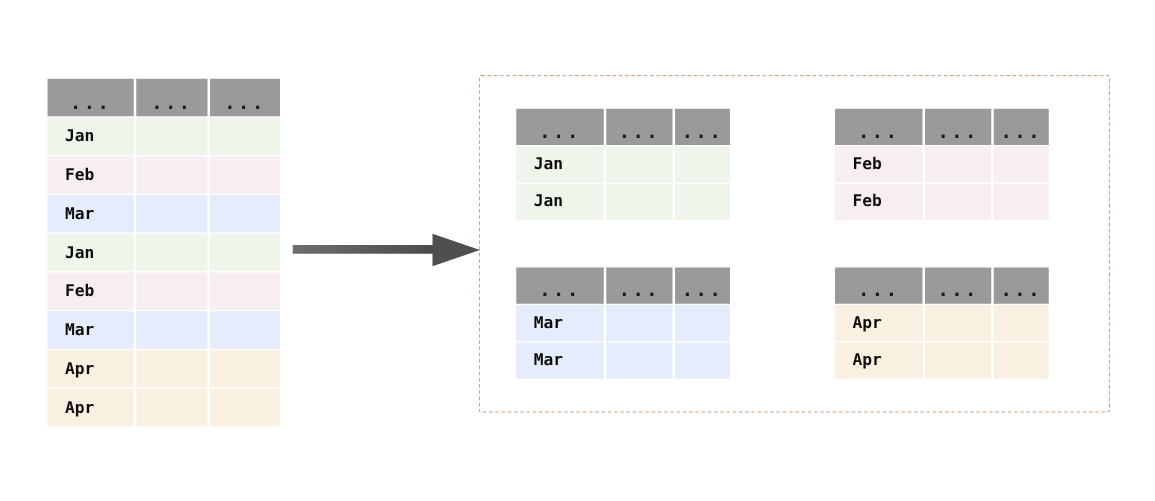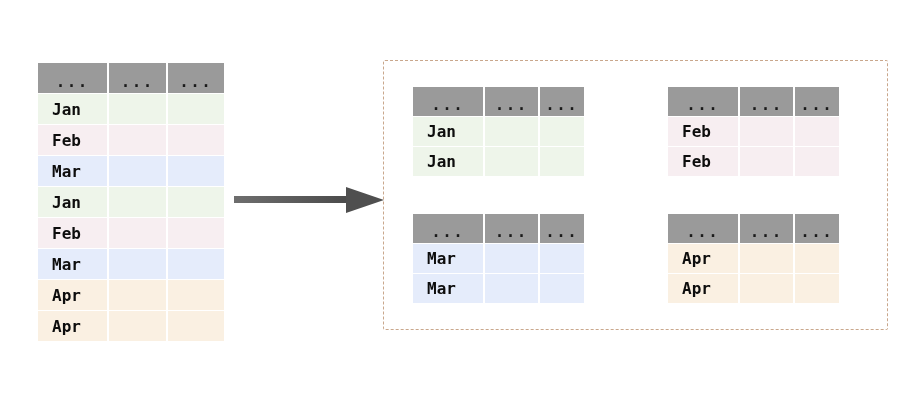--- a/index.html
+++ b/index.html
@@ -48,21 +48,21 @@
     font-weight: bold;
     letter-spacing: 2px;
     line-height: 1;
   }
   .tbl .body-row .cell {
     justify-content: flex-start;
   }
   .tbl .body-row .cell.c0 {
     padding-left: 14px;
     color: #0d0d0d;
-    font-size: 16px;
+    font-size: 13px;
     font-weight: bold;
   }
 
   
   #source-table {
     left: 38px;
     top: 63px;
   }
   #source-table .cell { width: 69px; height: 30px; margin-right: 2px; }
   #source-table .cell:last-child { margin-right: 0; width: 56px; }

